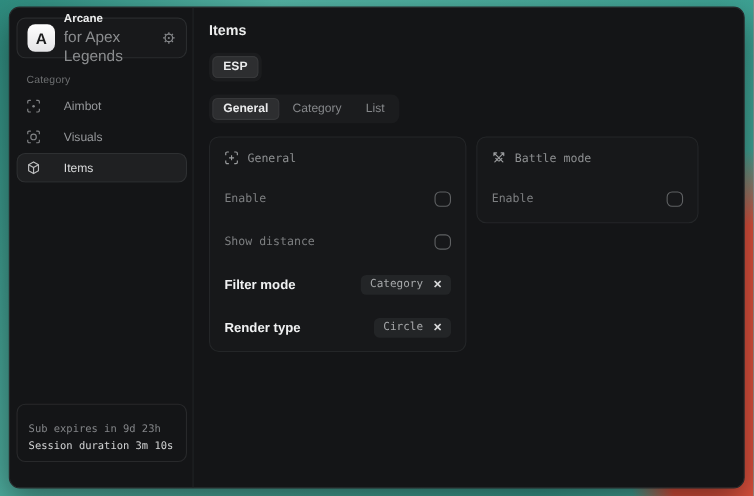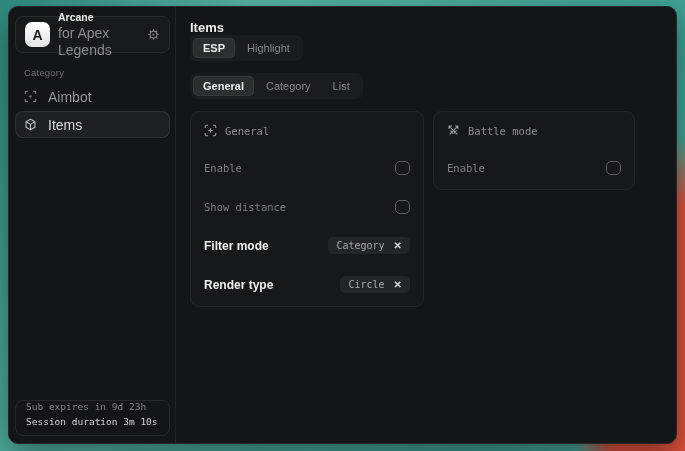--- a/index.html
+++ b/index.html
@@ -34,42 +34,42 @@
     color:#1b1c1d;font-weight:bold;font-size:14px;
     display:grid;place-items:center;
   }
   .side-header .titles{line-height:1.15;}
   .app-name{font-size:10.5px;font-weight:700;color:#eceded;}
   .app-sub{font-size:14px;color:#8b8d8f;margin-top:2px;}
   .pin-btn{margin-left:auto;color:#85878a;display:flex;}
   .section-label{margin:14px 0 5px 15px;font-size:9.5px;color:#6e7072;letter-spacing:.2px;}
   .nav{padding:0 5px 0 6px;display:flex;flex-direction:column;gap:1px;}
   .nav-item{
-    height:27px;border-radius:8px;display:flex;align-items:center;gap:11px;
-    padding:0 9px;color:#95979a;font-size:14px;cursor:default;box-sizing:border-box;
+    height:27px;border-radius:8px;display:flex;align-items:center;gap:21px;
+    padding:0 9px;color:#95979a;font-size:11px;cursor:default;box-sizing:border-box;
   }
   .nav-item .icn{display:flex;opacity:.85;}
   .nav-item.active{
     background:#1f2022;color:#d8d9da;
     box-shadow:inset 0 0 0 1px #2e3032;
   }
   .side-footer{
-    margin:auto 5px 3px 6px;border:1px solid #28292b;border-radius:8px;
-    padding:0 10px 8px;font-family:"DejaVu Sans Mono",monospace;
+    margin:auto 5px 19px 6px;border:1px solid #28292b;border-radius:8px;
+    padding:17px 10px 8px;font-family:"DejaVu Sans Mono",monospace;
   }
   .foot1{font-size:9.5px;color:#838588;}
   .foot2{font-size:9.5px;color:#d3d4d5;margin-top:4px;}
   
   .main{flex:1;border-left:1px solid #212325;padding:13px 14px;box-sizing:border-box;}
   .page-title{font-size:13px;font-weight:700;color:#eceded;}
   .tab-group{
     display:inline-flex;background:#1b1c1e;border-radius:7px;padding:3px;gap:2px;
     vertical-align:top;
   }
-  .tg1{display:inline-flex;}
+  .tg1{margin-top:13px;display:inline-flex;}
   .tg2{margin-top:12px;display:inline-flex;}
   .tab-row{display:block;}
   .tab{
     padding:3px 10px;font-size:11px;color:#85878a;border-radius:5px;line-height:14px;
   }
   .tab.active{background:#2d2e30;color:#e9eaeb;font-weight:600;box-shadow:0 0 0 1px #37383a inset;}
   .panels{margin-top:12px;display:flex;gap:9px;align-items:flex-start;}
   .panel{
     background:#17181a;border:1px solid #242628;border-radius:9px;
     padding:8px 13px 10px;box-sizing:border-box;width:234px;
@@ -133,20 +133,29 @@
       <div class="nav-item">
         <span class="icn">
           <svg width="13" height="13" viewBox="0 0 16 16" fill="none" stroke="currentColor" stroke-width="1.3">
             <path d="M1.5 5V3A1.5 1.5 0 0 1 3 1.5h2M11 1.5h2A1.5 1.5 0 0 1 14.5 3v2M14.5 11v2a1.5 1.5 0 0 1-1.5 1.5h-2M5 14.5H3A1.5 1.5 0 0 1 1.5 13v-2"></path>
             <circle cx="8" cy="8" r="1.4" fill="currentColor" stroke="none"></circle>
           </svg>
         </span>
         <span>Aimbot</span>
       </div>
 
+      <div class="nav-item">
+        <span class="icn">
+          <svg width="13" height="13" viewBox="0 0 16 16" fill="none" stroke="currentColor" stroke-width="1.3">
+            <path d="M1.5 5V3A1.5 1.5 0 0 1 3 1.5h2M11 1.5h2A1.5 1.5 0 0 1 14.5 3v2M14.5 11v2a1.5 1.5 0 0 1-1.5 1.5h-2M5 14.5H3A1.5 1.5 0 0 1 1.5 13v-2"></path>
+            <circle cx="8" cy="8" r="3.1"></circle>
+          </svg>
+        </span>
+        <span>Visuals</span>
+      </div>
 
       <div class="nav-item active">
         <span class="icn">
           <svg width="13" height="13" viewBox="0 0 16 16" fill="none" stroke="currentColor" stroke-width="1.3" stroke-linejoin="round">
             <path d="M8 1.5l5.5 3.1v6.8L8 14.5l-5.5-3.1V4.6z"></path>
             <path d="M2.5 4.6L8 7.8l5.5-3.2M8 7.8v6.7"></path>
           </svg>
         </span>
         <span>Items</span>
       </div>
@@ -162,21 +171,20 @@
 
   </div>
 
   <div class="main">
 
     <div class="page-title">Items</div>
 
     <div class="tab-row">
       <div class="tab-group tg1">
         <div class="tab active">ESP</div>
-        <div class="tab">Highlight</div>
       </div>
     </div>
 
     <div class="tab-row">
       <div class="tab-group tg2">
         <div class="tab active">General</div>
         <div class="tab">Category</div>
         <div class="tab">List</div>
       </div>
     </div>

